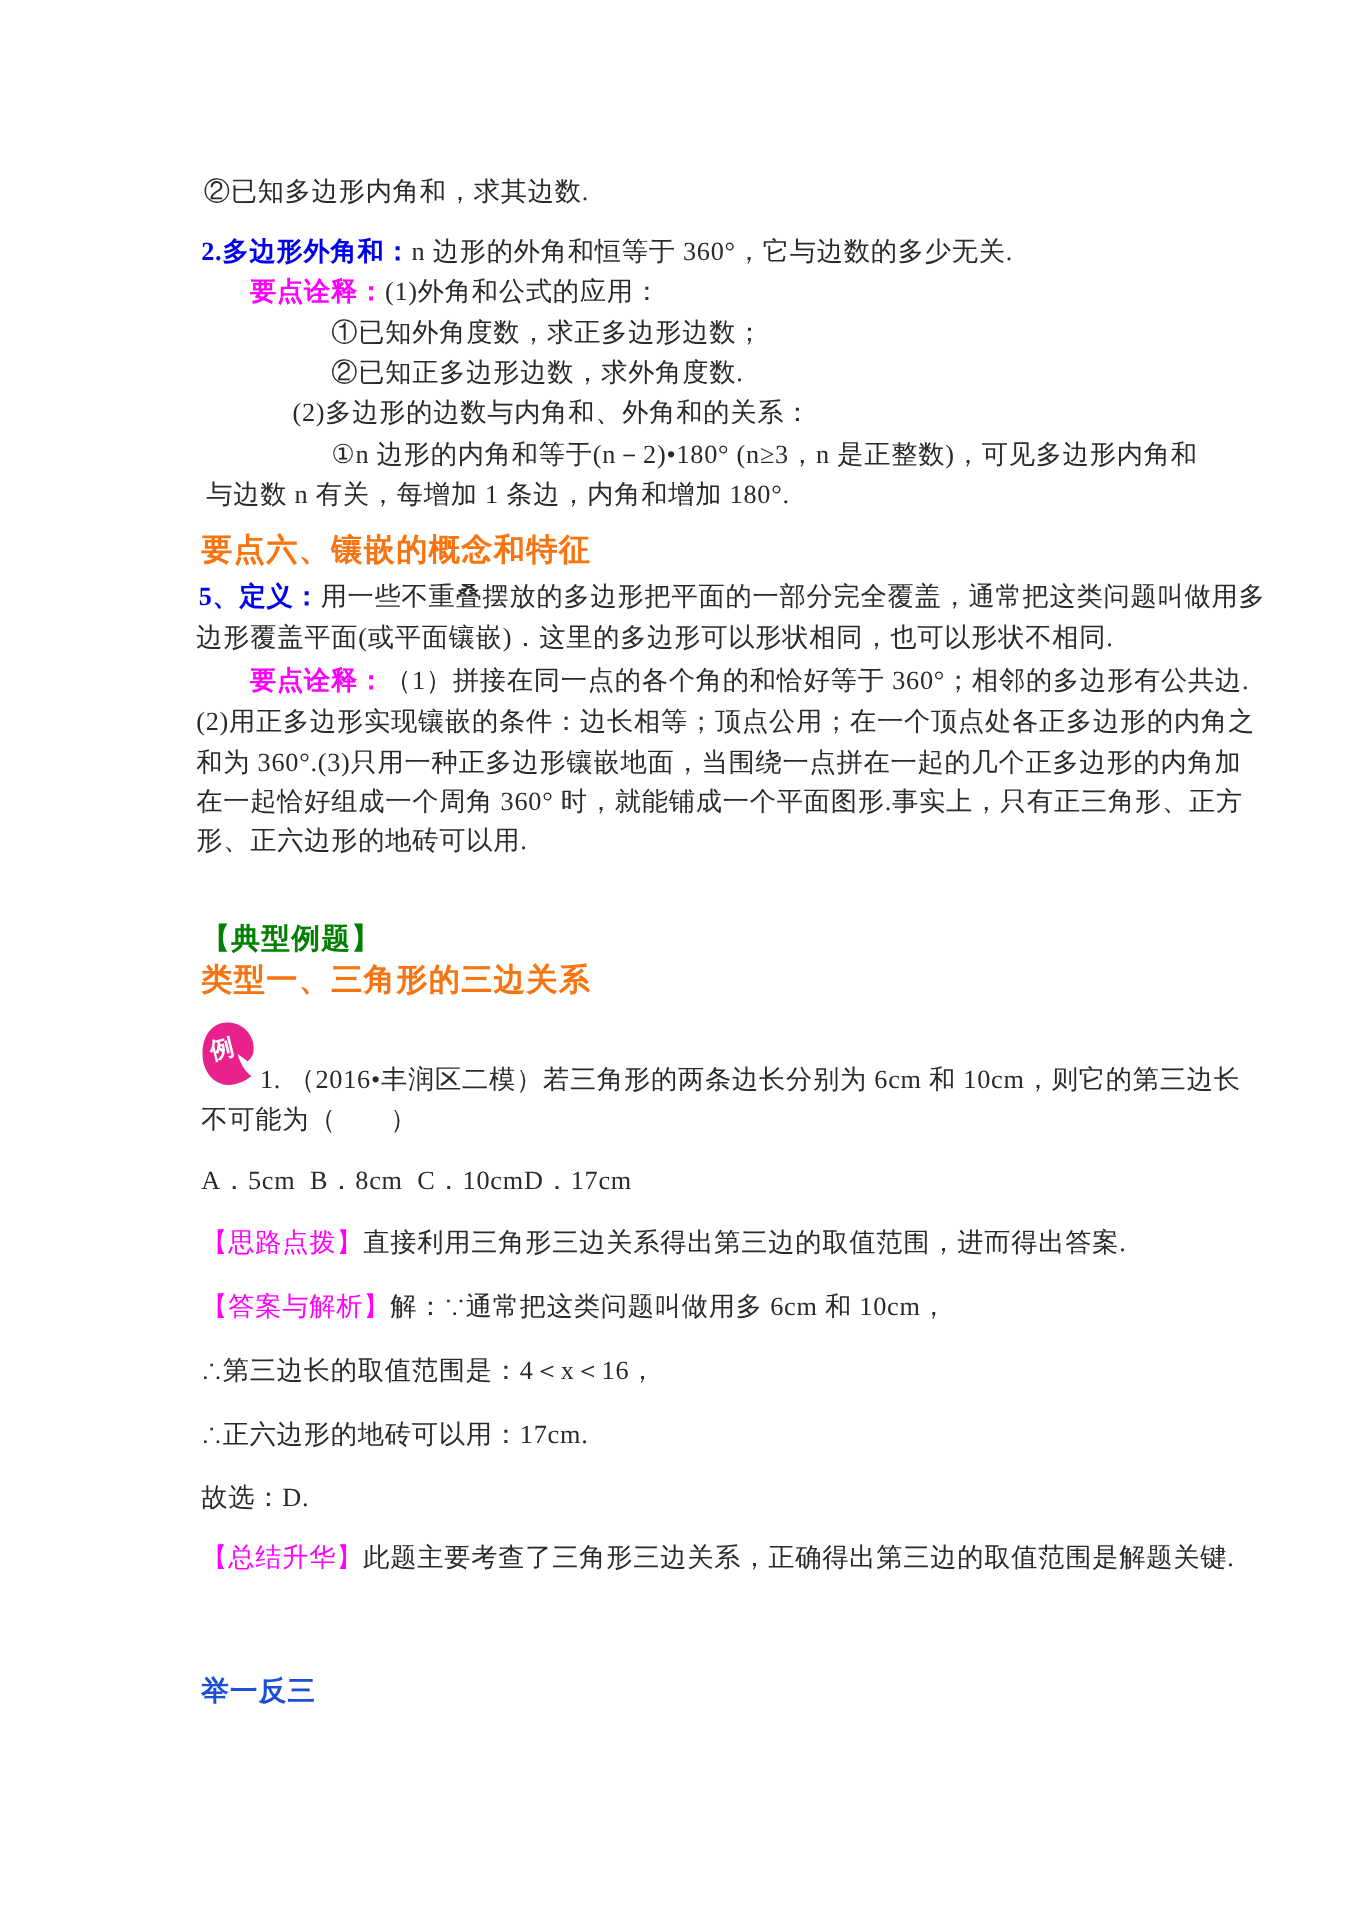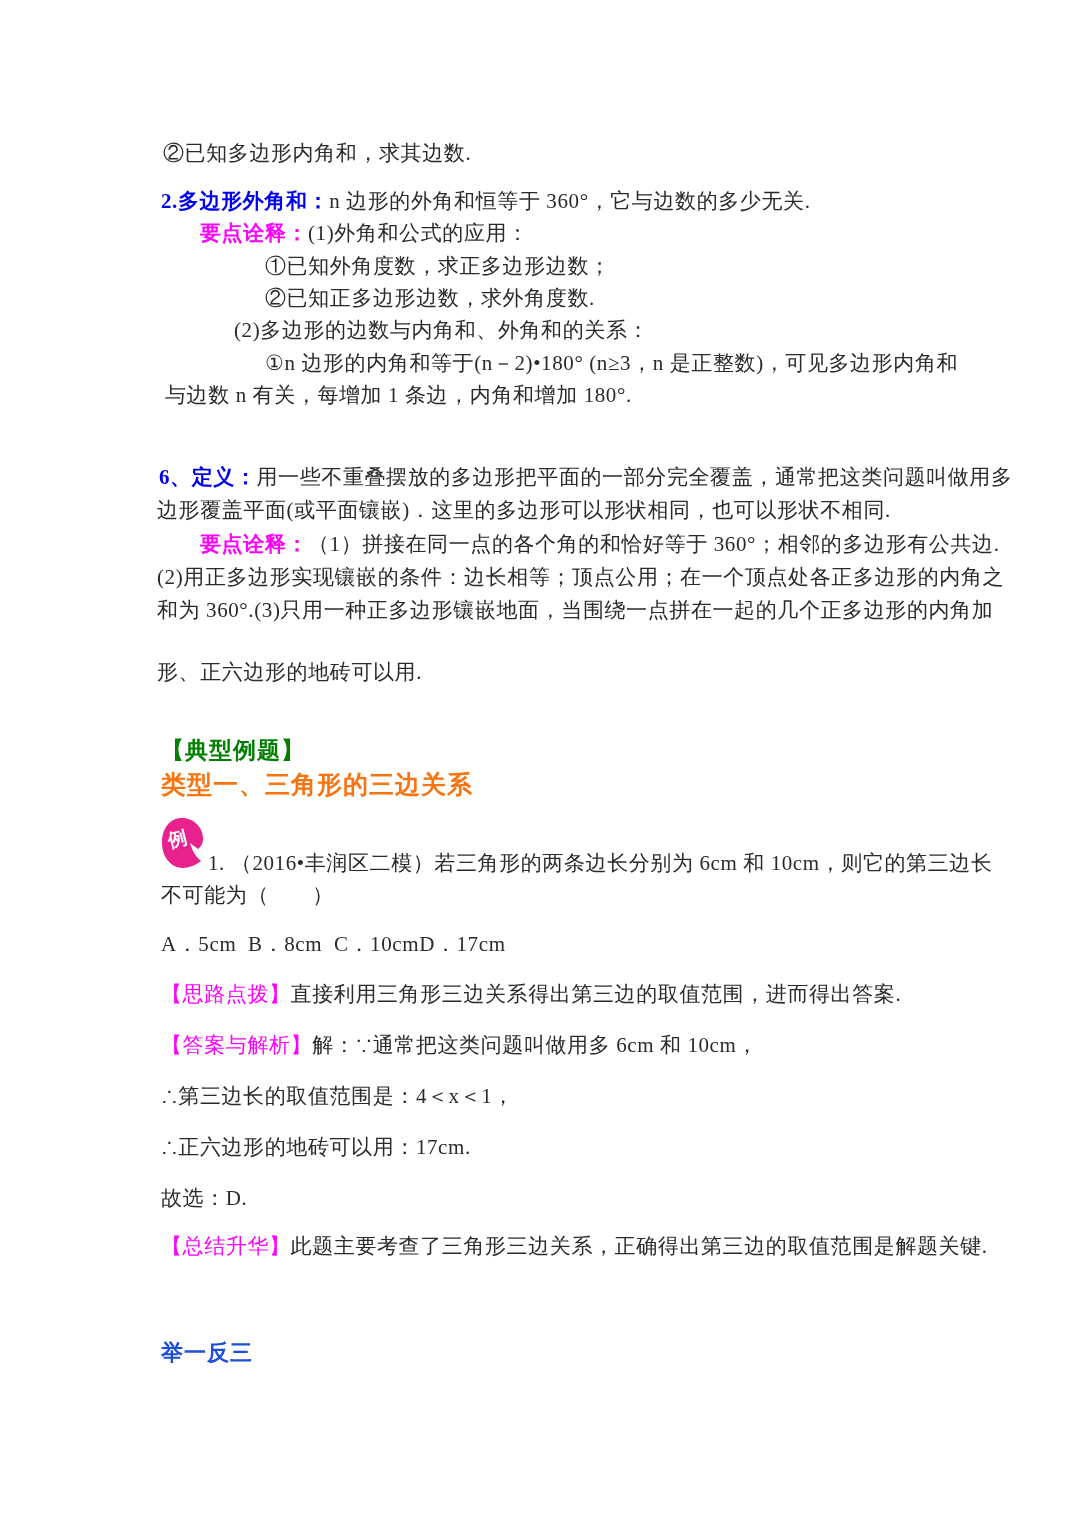--- a/index.html
+++ b/index.html
@@ -41,31 +41,33 @@
   <div class="ln" style="top:250px;left:265px">①已知外角度数，求正多边形边数；</div>
 
   <div class="ln" style="top:282px;left:265px">②已知正多边形边数，求外角度数.</div>
 
   <div class="ln" style="top:314px;left:234px">(2)多边形的边数与内角和、外角和的关系：</div>
 
   <div class="ln" style="top:347px;left:265px">①n 边形的内角和等于(n－2)•180° (n≥3，n 是正整数)，可见多边形内角和</div>
 
   <div class="ln" style="top:379px;left:165px">与边数 n 有关，每增加 1 条边，内角和增加 180°.</div>
 
+  <div class="ln h-orange" style="top:424px;left:161px">要点六、镶嵌的概念和特征</div>
 
-  <div class="ln" style="top:461px;left:159px"><span class="lbl-blue">6、定义：</span><span>用一些不重叠摆放的多边形把平面的一部分完全覆盖，通常把这类问题叫做用多</span></div>
+  <div class="ln" style="top:461px;left:159px"><span class="lbl-blue">5、定义：</span><span>用一些不重叠摆放的多边形把平面的一部分完全覆盖，通常把这类问题叫做用多</span></div>
 
   <div class="ln" style="top:494px;left:157px">边形覆盖平面(或平面镶嵌)．这里的多边形可以形状相同，也可以形状不相同.</div>
 
   <div class="ln" style="top:528px;left:200px"><span class="lbl-mag-b">要点诠释：</span><span>（1）拼接在同一点的各个角的和恰好等于 360°；相邻的多边形有公共边.</span></div>
 
   <div class="ln" style="top:561px;left:157px">(2)用正多边形实现镶嵌的条件：边长相等；顶点公用；在一个顶点处各正多边形的内角之</div>
 
   <div class="ln" style="top:594px;left:157px">和为 360°.(3)只用一种正多边形镶嵌地面，当围绕一点拼在一起的几个正多边形的内角加</div>
 
+  <div class="ln" style="top:625px;left:157px">在一起恰好组成一个周角 360° 时，就能铺成一个平面图形.事实上，只有正三角形、正方</div>
 
   <div class="ln" style="top:656px;left:157px">形、正六边形的地砖可以用.</div>
 
   <div class="ln h-green" style="top:710px;left:161px">【典型例题】</div>
 
   <div class="ln h-orange" style="top:768px;left:161px">类型一、三角形的三边关系</div>
 
   <svg class="badge" style="top:817px;left:161px" width="42" height="52" viewBox="0 0 42 52">
     <path d="M 21 1 C 32 1 41 9 42 20 C 42.4 25 41 29 37 32 L 29 26 C 31 33 34 39 40 44
              C 35 48 28 51 22 51 C 10 51 1 40 1 26 C 1 11 9 1 21 1 Z" fill="#E9218C"></path>
@@ -75,21 +77,21 @@
   <div class="ln" style="top:847px;left:208px">1. （2016•丰润区二模）若三角形的两条边长分别为 6cm 和 10cm，则它的第三边长</div>
 
   <div class="ln" style="top:879px;left:161px">不可能为（　　）</div>
 
   <div class="ln" style="top:928px;left:161px">A．5cm  B．8cm  C．10cmD．17cm</div>
 
   <div class="ln" style="top:978px;left:161px"><span class="lbl-mag">【思路点拨】</span><span>直接利用三角形三边关系得出第三边的取值范围，进而得出答案.</span></div>
 
   <div class="ln" style="top:1029px;left:161px"><span class="lbl-mag">【答案与解析】</span><span>解：∵通常把这类问题叫做用多 6cm 和 10cm，</span></div>
 
-  <div class="ln" style="top:1080px;left:161px">∴第三边长的取值范围是：4＜x＜1，</div>
+  <div class="ln" style="top:1080px;left:161px">∴第三边长的取值范围是：4＜x＜16，</div>
 
   <div class="ln" style="top:1131px;left:161px">∴正六边形的地砖可以用：17cm.</div>
 
   <div class="ln" style="top:1182px;left:161px">故选：D.</div>
 
   <div class="ln" style="top:1230px;left:161px"><span class="lbl-mag">【总结升华】</span><span>此题主要考查了三角形三边关系，正确得出第三边的取值范围是解题关键.</span></div>
 
   <div class="ln h-followup" style="top:1336px;left:161px">举一反三</div>
 
 </div>

